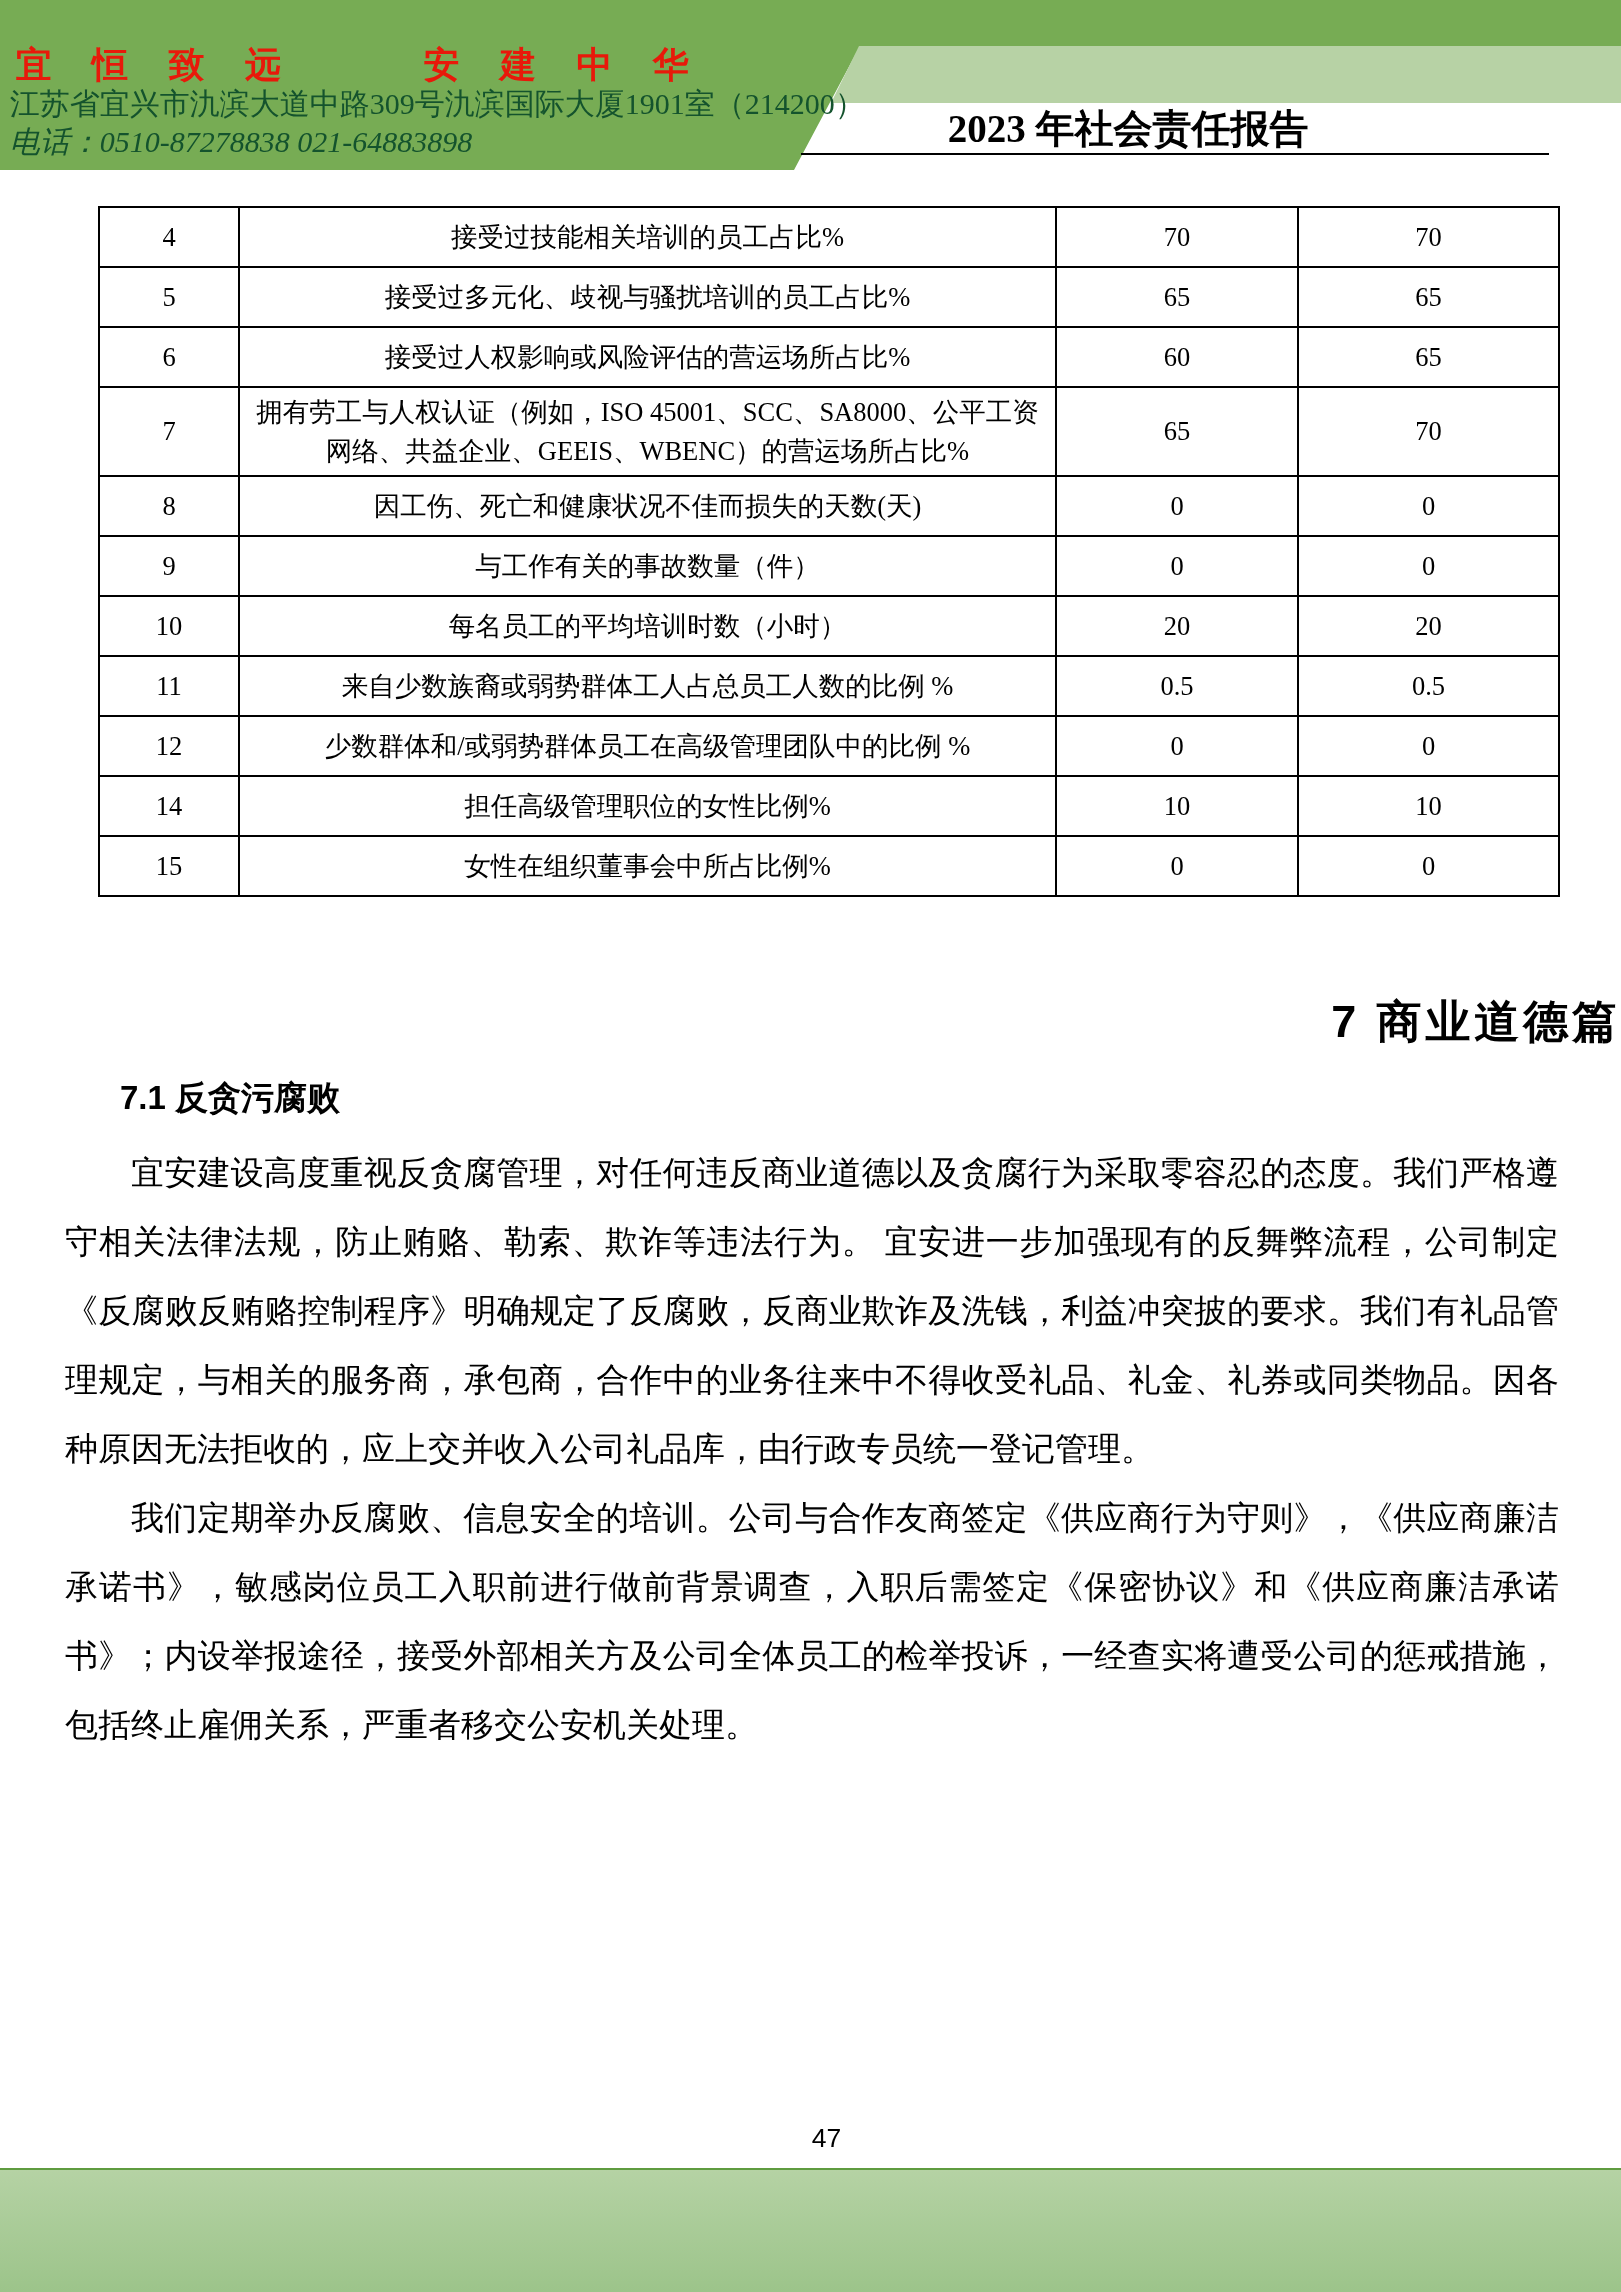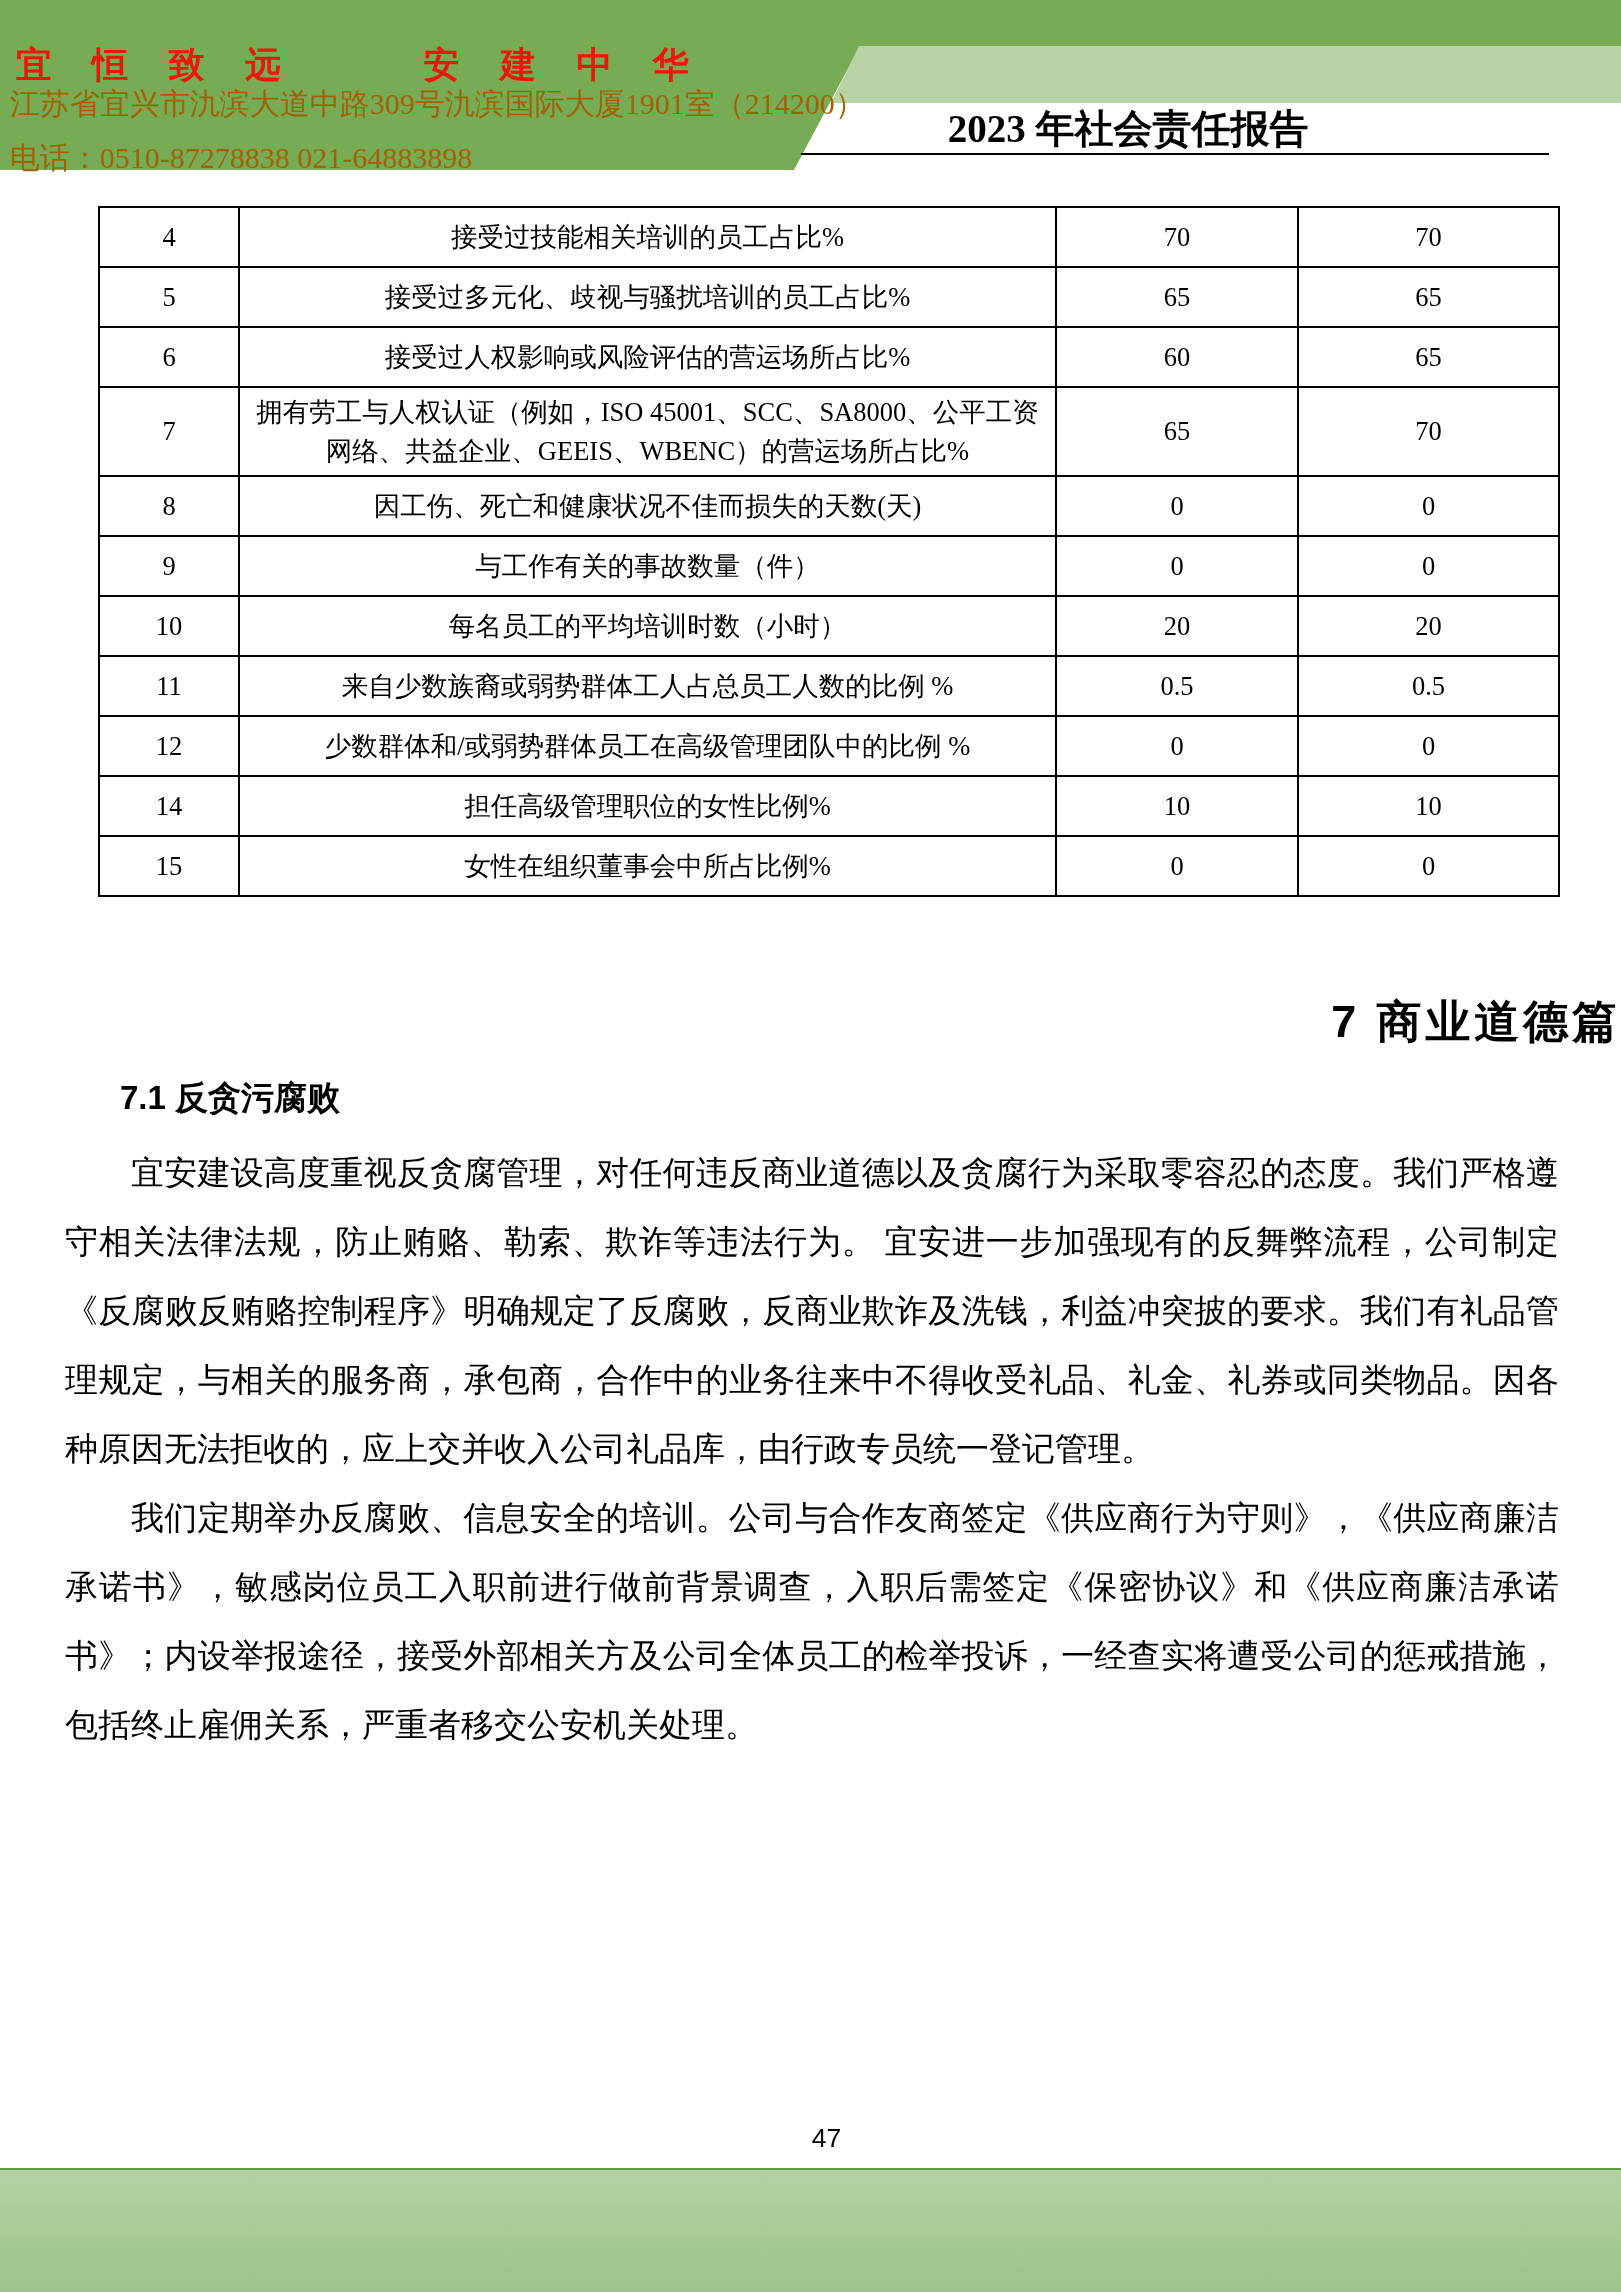--- a/index.html
+++ b/index.html
@@ -15,24 +15,24 @@
   .light-band{
     position:absolute;top:46px;left:831px;width:790px;height:57px;background:#b7d2a5;
     clip-path:polygon(28px 0,100% 0,100% 100%,0 100%);
   }
   .slogan{
     position:absolute;top:41px;left:15.7px;white-space:nowrap;
     color:#e8190a;font-size:36px;font-weight:bold;letter-spacing:15.7px;
     font-family:"Liberation Serif", serif;
   }
   .slogan .part2{margin-left:127px;text-align:right;}
-  .hdr-line{position:absolute;left:9.8px;color:#a16207;font-size:30px;white-space:nowrap;
+  .hdr-line{position:absolute;left:9.8px;color:#14532d;font-size:30px;white-space:nowrap;
     font-family:"Liberation Serif", serif;}
   .hdr-address{top:84px;}
-  .hdr-phone{top:138px;}
+  .hdr-phone{top:122px;font-style:italic;}
   .report-title{
     position:absolute;top:102px;left:801px;width:748px;height:53px;
     border-bottom:2.9px solid #000;text-align:center;padding-right:94px;box-sizing:border-box;
     font-size:39px;font-weight:bold;white-space:nowrap;
     font-family:Liberation Serif, serif;
   }
   
   table.metrics{
     position:absolute;top:206px;left:98px;width:1460px;
     border-collapse:collapse;table-layout:fixed;

